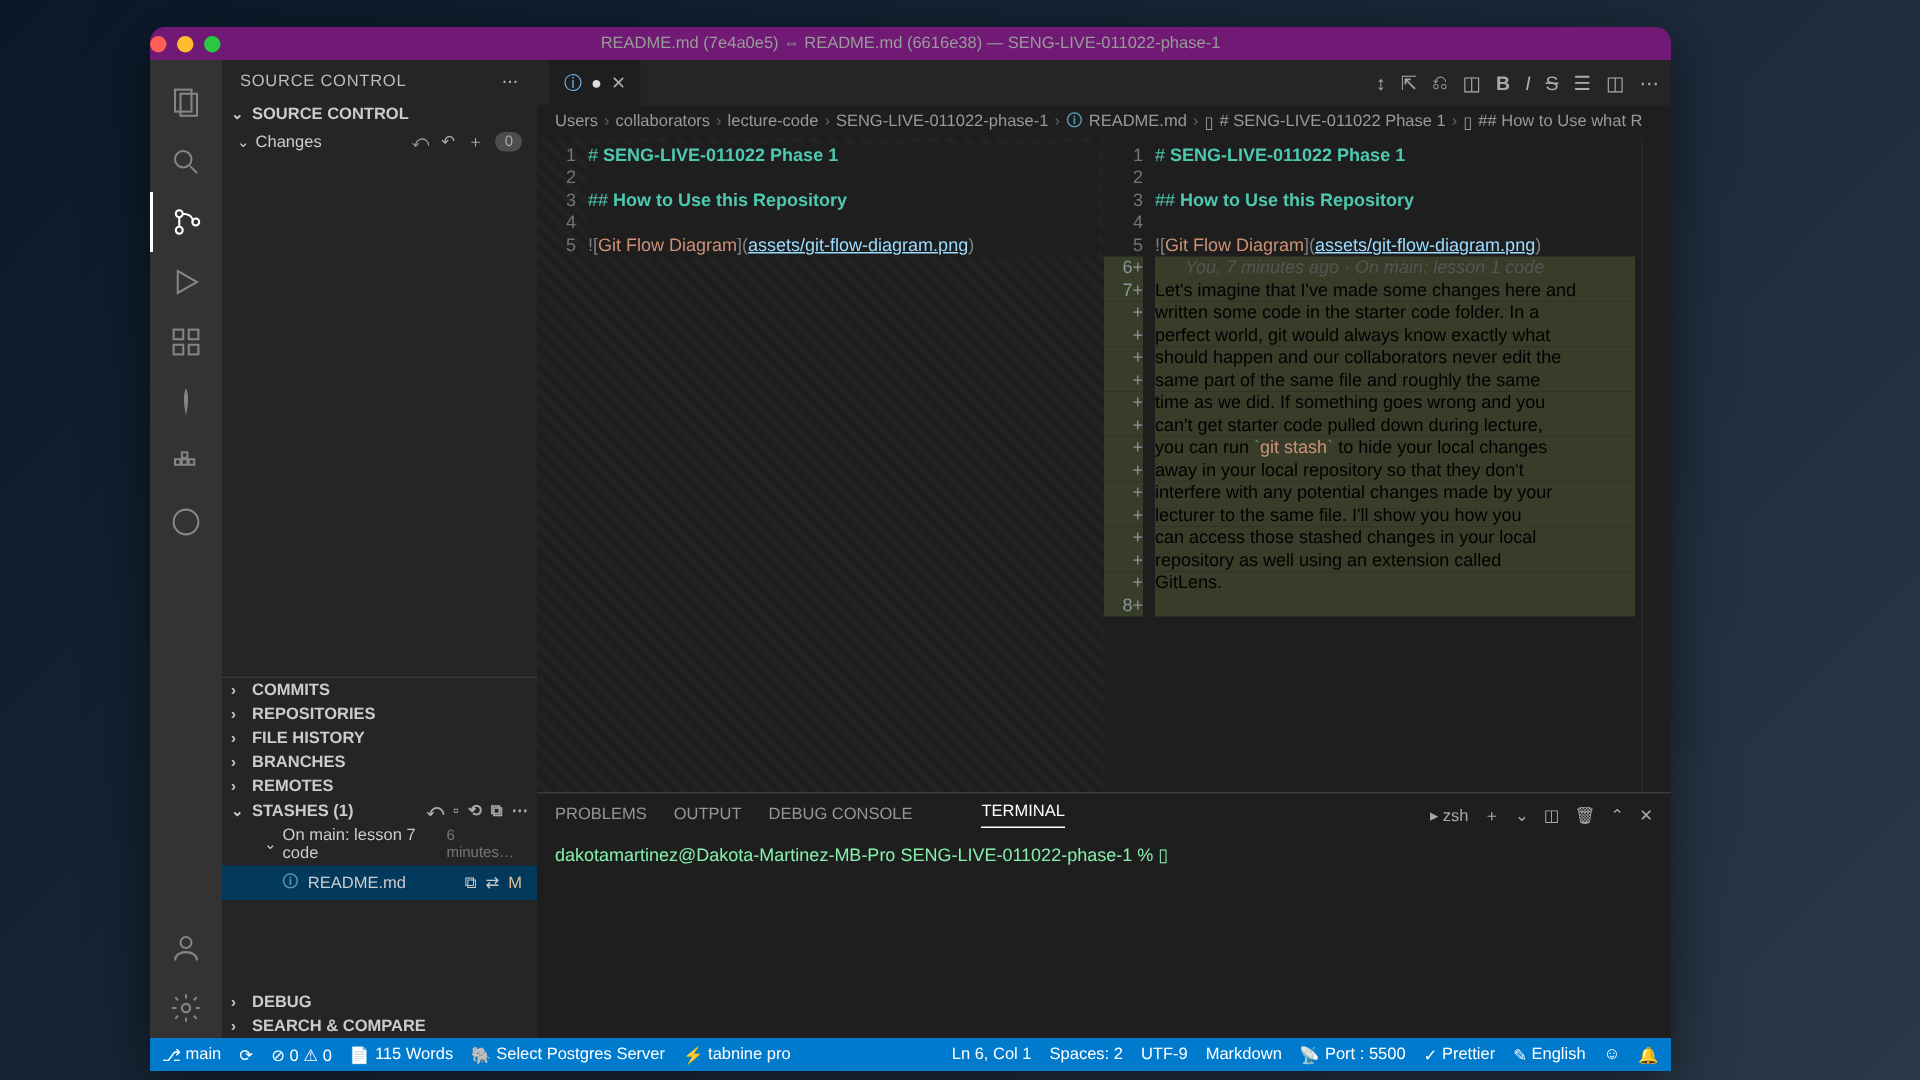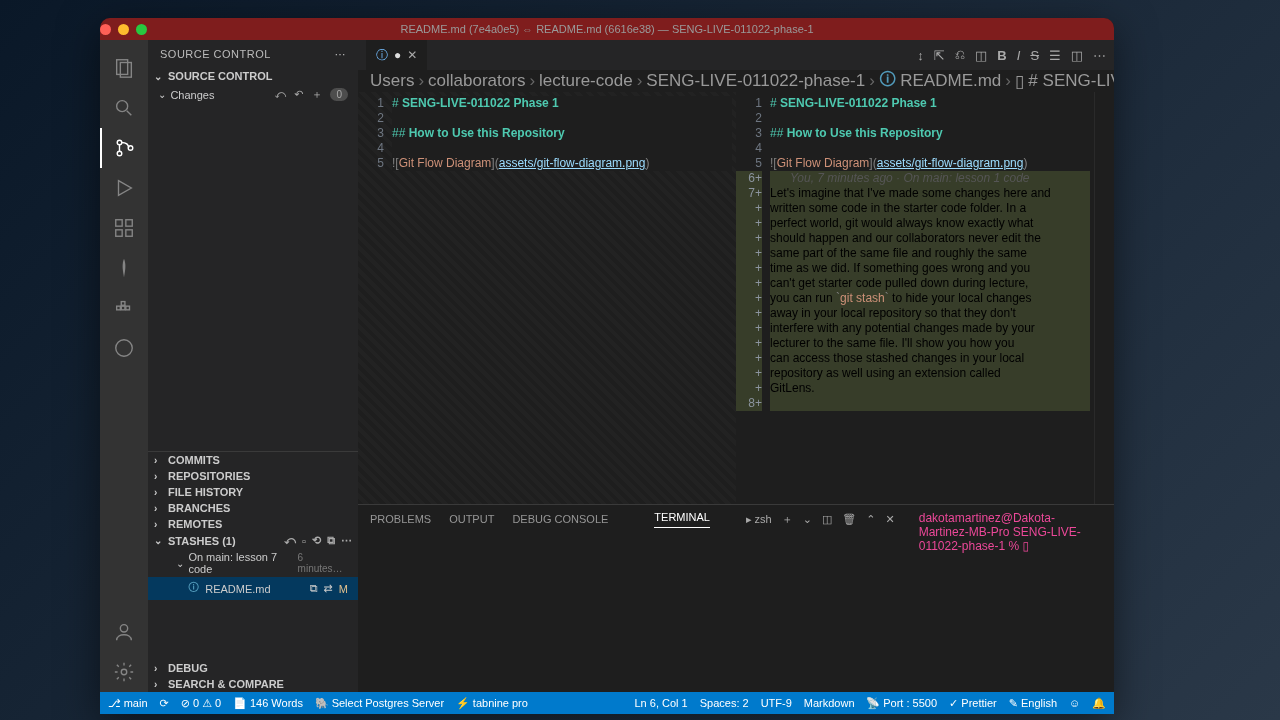--- a/index.html
+++ b/index.html
@@ -1,19 +1,19 @@
 <!DOCTYPE html>
 <html><head>
 <meta charset="utf-8">
 <style>
 * { margin: 0; padding: 0; box-sizing: border-box; font-family: -apple-system, "SF Pro", "Segoe UI", sans-serif; }
 body { background: #1a2332; width: 1280px; height: 720px; overflow: hidden; position: relative; }
 .desktop { width: 1280px; height: 720px; background: linear-gradient(135deg, #0a1828 0%, #1a2838 50%, #2a3848 100%); position: relative; }
 .window { position: absolute; left: 100px; top: 18px; width: 1014px; height: 696px; background: #1e1e1e; border-radius: 10px 10px 0 0; overflow: hidden; box-shadow: 0 10px 40px rgba(0,0,0,0.5); display: flex; flex-direction: column; }
-.titlebar { height: 22px; background: #7f1d1d; display: flex; align-items: center; padding: 0 0; position: relative; }
+.titlebar { height: 22px; background: #701a75; display: flex; align-items: center; padding: 0 0; position: relative; }
 .traffic { display: flex; gap: 7px; }
 .dot { width: 11px; height: 11px; border-radius: 50%; }
 .dot.red { background: #ff5f57; } .dot.yellow { background: #febc2e; } .dot.green { background: #28c840; }
 .title-text { position: absolute; left: 50%; transform: translateX(-50%); color: #9a9a9a; font-size: 11px; }
 .body { flex: 1; display: flex; min-height: 0; }
 .activity-bar { width: 48px; background: #333333; display: flex; flex-direction: column; padding-top: 8px; }
 .activity-bar .spacer { flex: 1; }
 .act-icon { width: 48px; height: 40px; display: flex; align-items: center; justify-content: center; color: #858585; cursor: pointer; }
 .act-icon.active { color: #fff; border-left: 2px solid #fff; }
 .act-icon svg { width: 22px; height: 22px; }
@@ -31,42 +31,42 @@
 .stash-file { padding: 2px 10px 2px 40px; background: #04395e; display: flex; align-items: center; justify-content: space-between; font-size: 11px; }
 .stash-file .right { display: flex; gap: 6px; align-items: center; color: #ccc; }
 .m-badge { color: #e2c08d; }
 .main { flex: 1; display: flex; flex-direction: column; min-width: 0; background: #1e1e1e; }
 .tabbar { height: 30px; background: #252526; display: flex; align-items: center; padding: 0 8px; }
 .tab { height: 30px; display: flex; align-items: center; gap: 6px; padding: 0 10px; background: #1e1e1e; color: #ddd; font-size: 12px; font-style: italic; }
 .tab .info { color: #75beff; font-style: normal; }
 .tab .close { color: #aaa; font-style: normal; cursor: pointer; }
 .tab-actions { margin-left: auto; display: flex; gap: 10px; color: #aaa; align-items: center; }
 .tab-actions span { cursor: pointer; font-size: 13px; }
-.breadcrumb { height: 22px; display: flex; align-items: center; padding: 0 12px; color: #999; font-size: 17px; gap: 4px; overflow: hidden; white-space: nowrap; }
+.breadcrumb { height: 22px; display: flex; align-items: center; padding: 0 12px; color: #999; font-size: 11px; gap: 4px; overflow: hidden; white-space: nowrap; }
 .breadcrumb .sep { color: #666; }
 .diff { flex: 1; display: flex; min-height: 0; font-family: "Menlo", "Monaco", monospace; font-size: 12px; }
 .pane { flex: 1; overflow: hidden; position: relative; display: flex; }
 .pane.left { background: repeating-linear-gradient(45deg, #1e1e1e, #1e1e1e 4px, #222 4px, #222 8px); }
 .gutter { width: 34px; text-align: right; color: #6e7681; padding: 4px 8px 0 0; line-height: 15px; }
 .code { flex: 1; padding: 4px 4px 0 0; line-height: 15px; white-space: pre; overflow: hidden; }
 .pane.left .code-bg { background: #1e1e1e; }
 .added { background: #373d29; display: block; }
 .added-gutter { background: #373d29; color: #8b949e; }
 .link { color: #9cdcfe; text-decoration: underline; }
 .alt { color: #ce9178; }
 .codelit { color: #ce9178; }
 .gl-blame { color: #555; font-style: italic; display: block; padding-left: 20px; background: #373d29;}
 .minimap { width: 20px; background: #1e1e1e; border-left: 1px solid #2a2a2a; }
-.terminal-panel { height: 188px; border-top: 1px solid #3a3a3a; display: flex; flex-direction: row; background: #1e1e1e; justify-content: space-between; }
+.terminal-panel { height: 164px; border-top: 1px solid #3a3a3a; display: flex; flex-direction: column; background: #1e1e1e; justify-content: space-between; }
 .term-tabs { height: 28px; display: flex; align-items: center; padding: 0 12px; gap: 18px; font-size: 11px; color: #969696; }
 .term-tabs .t-tab.active { color: #fff; border-bottom: 1px solid #fff; padding-bottom: 4px; margin-left: 28px; }
 .term-tabs .t-tab { cursor: pointer; }
 .term-tabs .t-spacer { flex: 1; }
 .term-tabs .t-actions { display: flex; gap: 10px; align-items: center; color: #aaa; }
-.term-body { flex: 1; padding: 6px 12px; font-family: "Menlo", monospace; font-size: 12px; color: #ec4899; }
+.term-body { flex: 1; padding: 6px 12px; font-family: "Menlo", monospace; font-size: 12px; color: #86efac; }
 .status { height: 22px; background: #007acc; display: flex; align-items: center; color: #fff; font-size: 11px; padding: 0 8px; gap: 12px; }
 .status .sp { flex: 1; }
 .status span { display: flex; align-items: center; gap: 3px; }
 </style>
 </head>
 <body>
 
 <div class="desktop">
 <div class="window">
 
@@ -332,21 +332,21 @@
           <span>dakotamartinez@Dakota-Martinez-MB-Pro SENG-LIVE-011022-phase-1 % ▯</span>
         </div>
       </div>
     </div>
   </div>
 
   <div class="status">
     <span>⎇ <span>main</span></span>
     <span>⟳</span>
     <span>⊘ 0 ⚠ 0</span>
-    <span>📄 <span>146 Words</span></span>
+    <span>📄 <span>115 Words</span></span>
     <span>🐘 <span>Select Postgres Server</span></span>
     <span>⚡ <span>tabnine pro</span></span>
     <span class="sp"></span>
     <span>Ln 6, Col 1</span>
     <span>Spaces: 2</span>
     <span>UTF-9</span>
     <span>Markdown</span>
     <span>📡 <span>Port : 5500</span></span>
     <span>✓ <span>Prettier</span></span>
     <span>✎ <span>English</span></span>

